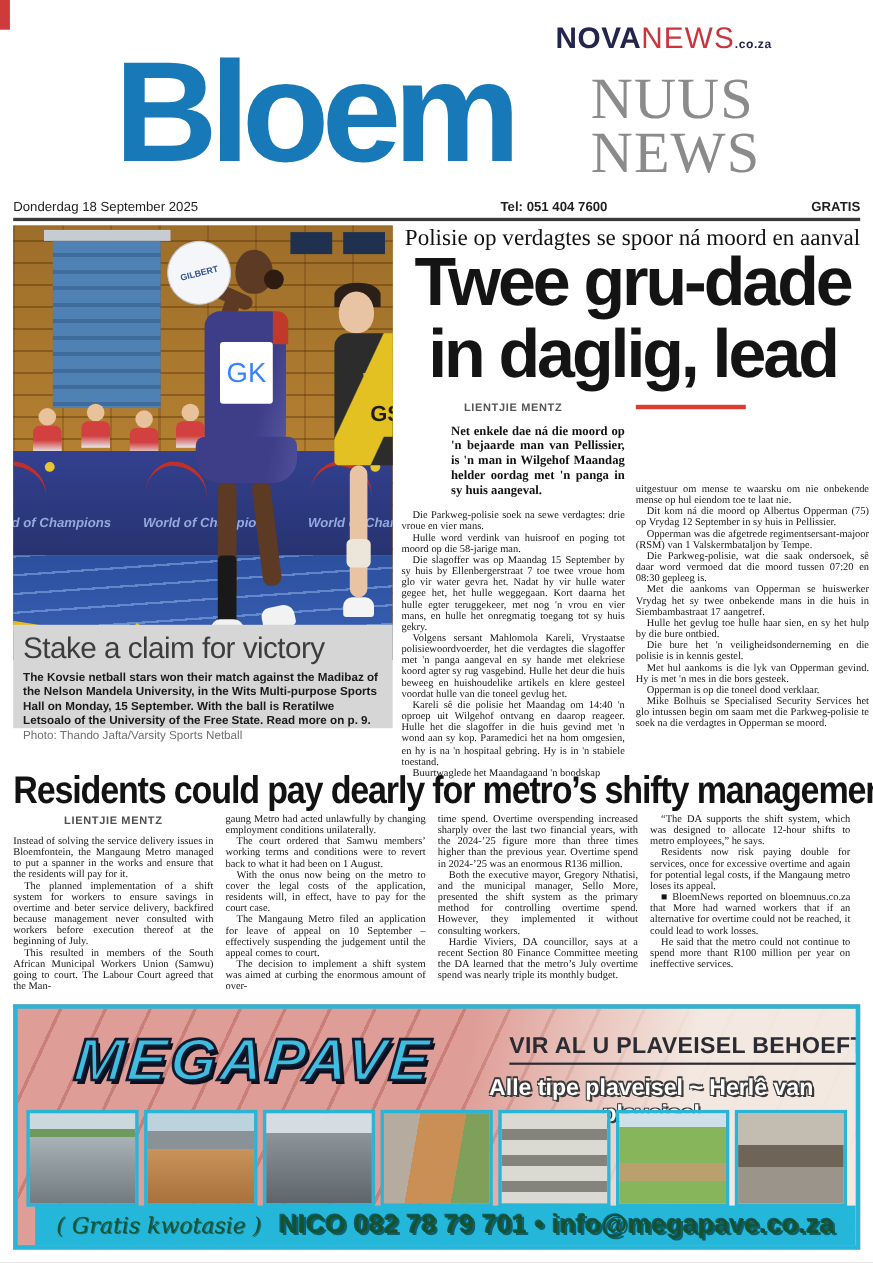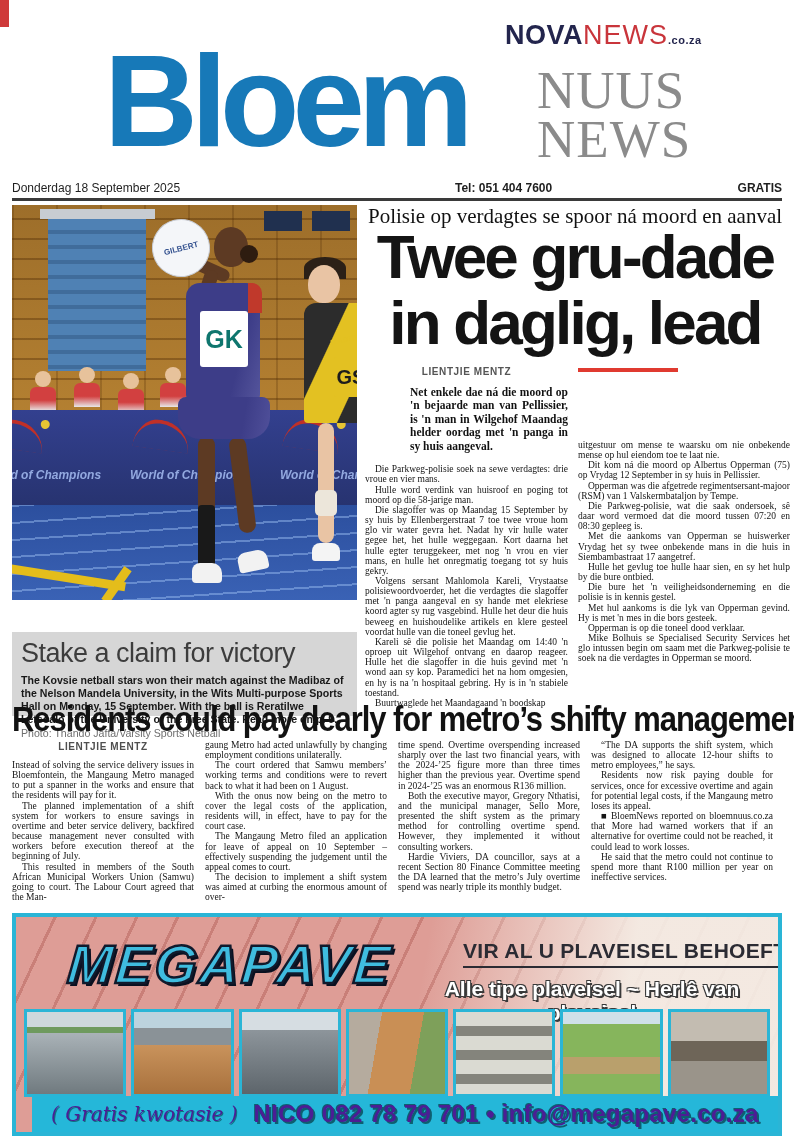--- a/index.html
+++ b/index.html
@@ -58,21 +58,21 @@
           background-color:#f4f6f9; border:1px solid #c8ccd4; display:flex; align-items:center; justify-content:center;
           font-size:8px; font-weight:700; color:#33518f; transform:rotate(-14deg); z-index:3; }
   .gk-head { position:absolute; left:202px; top:22px; width:34px; height:40px; border-radius:50% 50% 46% 46%; background:#5d3a23; z-index:2; }
   .gk-bun { position:absolute; left:228px; top:40px; width:18px; height:18px; border-radius:50%; background:#2e1c10; z-index:2; }
   .gk-armL { position:absolute; left:150px; top:52px; width:70px; height:13px; background:#5d3a23; transform:rotate(24deg); border-radius:7px; z-index:1; }
   .gk-armR { position:absolute; left:186px; top:64px; width:14px; height:52px; background:#5d3a23; transform:rotate(18deg); border-radius:7px; z-index:1; }
   .gk-torso { position:absolute; left:174px; top:78px; width:74px; height:118px; border-radius:14px 14px 6px 6px;
               background:linear-gradient(105deg,#3d3d88 70%, #55559c); z-index:2; }
   .gk-trim { position:absolute; left:236px; top:78px; width:14px; height:30px; background:#c0392b; border-radius:0 10px 0 0; z-index:2; }
   .gk-bib { position:absolute; left:188px; top:106px; width:48px; height:56px; background:#fff; border-radius:3px;
-            display:flex; align-items:center; justify-content:center; font-size:25px; font-weight:700; color:#0f766e; z-index:3; }
+            display:flex; align-items:center; justify-content:center; font-size:25px; font-weight:400; color:#3b82f6; z-index:3; }
   .gk-skirt { position:absolute; left:166px; top:192px; width:92px; height:42px; border-radius:8px 8px 22px 22px;
               background:linear-gradient(100deg,#3d3d88 70%, #50509a); z-index:2; }
   .gk-legL { position:absolute; left:186px; top:232px; width:17px; height:110px; background:#5d3a23; border-radius:8px; }
   .gk-legR { position:absolute; left:222px; top:232px; width:17px; height:96px; background:#5d3a23; border-radius:8px; transform:rotate(-7deg); }
   .gk-sock { position:absolute; left:186px; top:300px; width:17px; height:62px; background:#191919; border-radius:4px; }
   .gk-shoeL { position:absolute; left:180px; top:358px; width:30px; height:20px; background:#f2f2f2; border-radius:8px 10px 4px 4px; }
   .gk-shoeR { position:absolute; left:226px; top:346px; width:30px; height:20px; background:#f2f2f2; border-radius:8px 10px 4px 4px; transform:rotate(-12deg); }
 
   
   .gs-head { position:absolute; left:296px; top:60px; width:32px; height:38px; border-radius:50% 50% 46% 46%; background:#e9c4a4; }
@@ -80,21 +80,21 @@
   .gs-torso { position:absolute; left:292px; top:98px; width:70px; height:120px; border-radius:12px 0 0 4px;
               background:linear-gradient(115deg,#2c2c2c 35%, #e3c122 36% 70%, #2c2c2c 71%); }
   .gs-team { position:absolute; left:318px; top:130px; font-size:7px; font-weight:700; color:#e3c122; transform:rotate(-12deg); letter-spacing:1px; }
   .gs-bib { position:absolute; left:322px; top:152px; width:34px; height:40px; background:#e3c122; border-radius:3px;
             display:flex; align-items:center; justify-content:center; font-size:20px; font-weight:700; color:#1c1c1c; }
   .gs-legs { position:absolute; left:306px; top:218px; width:16px; height:120px; background:#e9c4a4; border-radius:8px; }
   .gs-knee { position:absolute; left:303px; top:285px; width:22px; height:26px; background:#ece6da; border-radius:5px; }
   .gs-shoe { position:absolute; left:300px; top:338px; width:28px; height:18px; background:#f4f4f4; border-radius:8px 8px 3px 3px; }
 
   
-  .caption { position:absolute; left:12px; top:632px; width:345px; height:84px; background:#d6d6d6; padding:6px 9px; }
+  .caption { position:absolute; left:12px; top:568px; width:345px; height:94px; background:#d6d6d6; padding:6px 9px; }
   .caption h2 { font-size:27px; font-weight:400; color:#3d3d3d; letter-spacing:-.5px; margin-bottom:5px; }
   .caption p { font-size:10.6px; line-height:1.24; color:#191919; }
   .caption .capbold { font-weight:700; }
   .caption .capcredit { font-weight:400; color:#6e6e6e; }
 
   
   .kicker { position:absolute; left:368px; top:204px; font-family:"Liberation Serif", serif; font-size:21px; color:#111; white-space:nowrap; }
   .headline { position:absolute; left:363px; top:224px; width:424px; text-align:center;
               font-size:62px; font-weight:700; color:#141414; letter-spacing:-2.8px; line-height:1.06; }
   .lead-byline { position:absolute; left:365px; top:366px; width:203px; text-align:center;
@@ -137,21 +137,21 @@
             text-shadow:-1px -1px 0 #3a3a3a, 1px -1px 0 #3a3a3a, -1px 1px 0 #3a3a3a, 2px 2px 0 #3a3a3a; }
   .thumbs { position:absolute; left:8px; top:92px; width:746px; display:flex; gap:5px; }
   .thumb { flex:1; height:88px; border:3px solid #2ab5d6; }
   .t1 { background:linear-gradient(180deg,#cdd8dc 0 18%, #6e9a5e 18% 26%, #a9b2b7 26%, #707a7f); }
   .t2 { background:linear-gradient(180deg,#bcd3de 0 20%, #8a9297 20% 40%, #c9935c 40%, #a8713d); }
   .t3 { background:linear-gradient(180deg,#d6dde2 0 22%, #8d959b 22%, #5d656b); }
   .t4 { background:linear-gradient(100deg,#b5ab9e 0 30%, #c98f55 30% 68%, #7ea05a 68%); }
   .t5 { background:repeating-linear-gradient(180deg,#dadad2 0 14px, #84847c 14px 24px); }
   .t6 { background:linear-gradient(180deg,#cfe0e8 0 15%, #86b55c 15% 55%, #b9a06c 55% 75%, #86b55c 75%); }
   .t7 { background:linear-gradient(180deg,#c3bcb1 0 35%, #6e6558 35% 60%, #9a948a 60%); }
-  .adbar { position:absolute; left:16px; right:0; bottom:0; height:36px; background:#25b7d9; color:#4c1d95;
+  .adbar { position:absolute; left:16px; right:0; bottom:0; height:36px; background:#25b7d9; color:#14532d;
            display:flex; align-items:center; justify-content:center; gap:16px; }
   .adquote { font-family:"DejaVu Serif", serif; font-style:italic; font-size:20px; text-shadow:1px 1px 0 #117182; white-space:nowrap; }
   .adcontact { font-size:24px; font-weight:700; letter-spacing:.3px;
                text-shadow:2px 2px 0 #0e5e70, -1px -1px 0 #0e5e70; white-space:nowrap; }
 </style>
 </head>
 <body>
 
 <div class="page">
 

